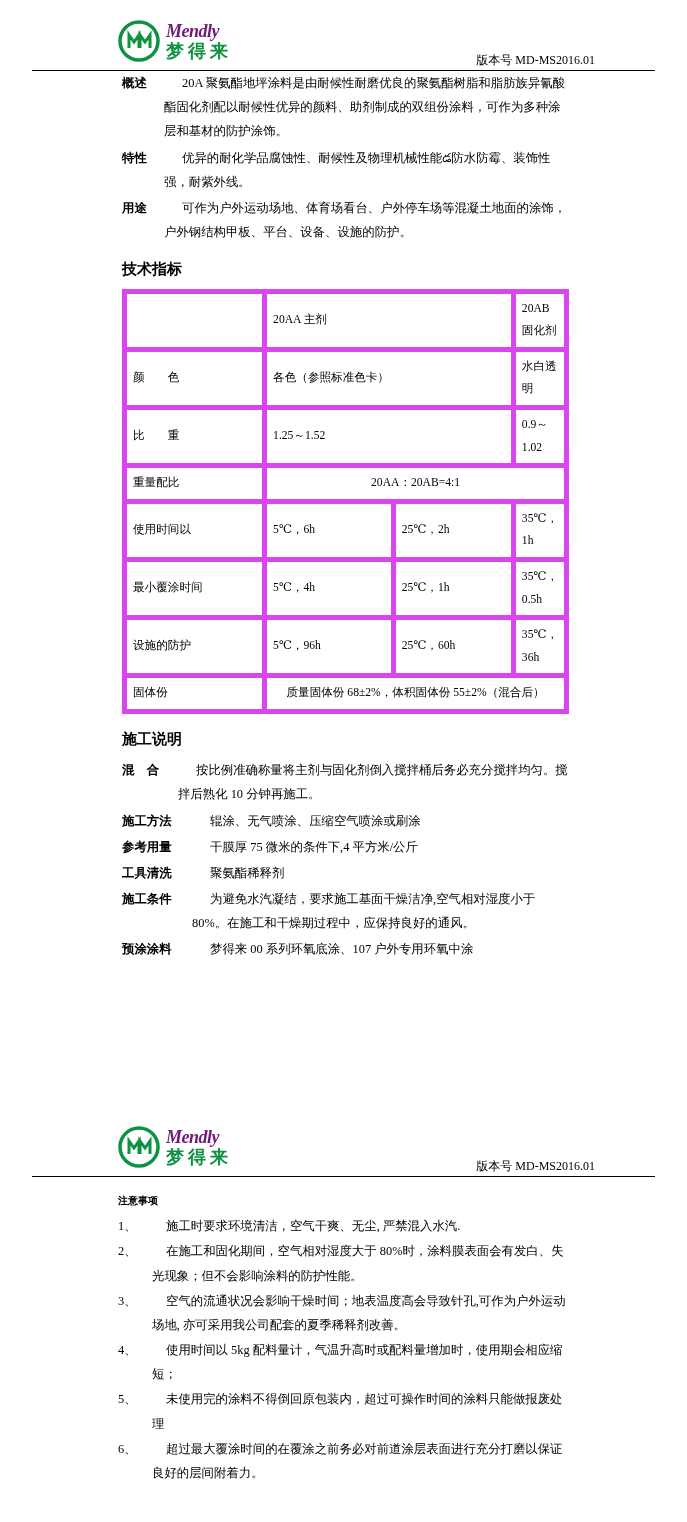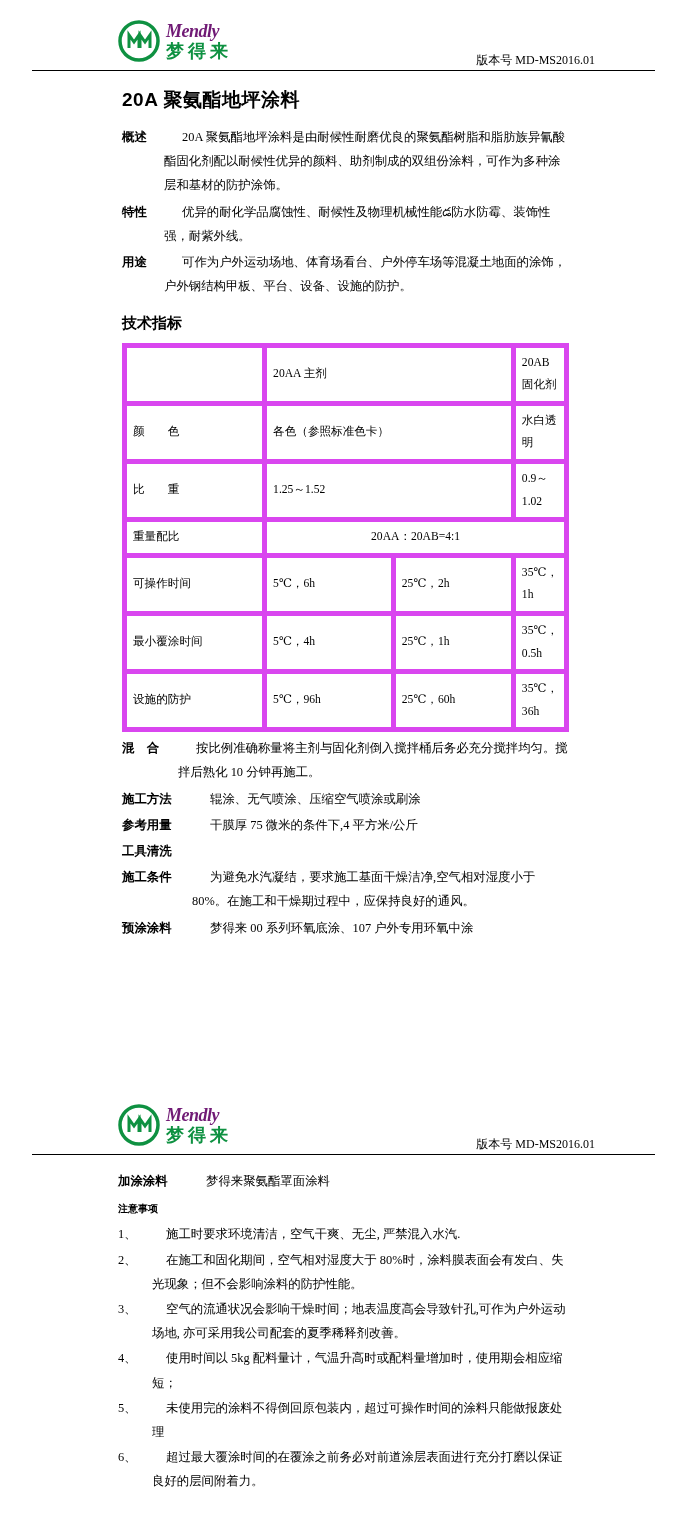--- a/index.html
+++ b/index.html
@@ -179,21 +179,20 @@
       </div>
       <div class="logo-text">
         <div class="logo-en">Mendly</div>
         <div class="logo-cn">梦得来</div>
       </div>
     </div>
     <div class="version-no">版本号 MD-MS2016.01</div>
   </div>
   <div class="header-rule"></div>
 
-  <div class="doc-title">20A 聚氨酯地坪涂料</div>
 
   <div class="content">
 
     <div class="block">
       <div class="blabel w3">概述</div>
       <div class="btext">20A 聚氨酯地坪涂料是由耐候性耐磨优良的聚氨酯树脂和脂肪族异氰酸酯固化剂配以耐候性优异的颜料、助剂制成的双组份涂料，可作为多种涂层和基材的防护涂饰。</div>
     </div>
 
     <div class="block">
       <div class="blabel w3">特性</div>
@@ -226,61 +225,67 @@
         <td colspan="2" class="num">1.25～1.52</td>
         <td class="num">0.9～1.02</td>
       </tr>
 
       <tr>
         <td class="c-first">重量配比</td>
         <td colspan="3" style="text-align:center">20AA：20AB=4:1</td>
       </tr>
 
       <tr>
-        <td class="c-first">可操作时间</td>
+        <td class="c-first">使用时间以</td>
         <td class="c-2">5℃，6h</td>
         <td class="c-3">25℃，2h</td>
         <td>35℃，1h</td>
       </tr>
 
       <tr>
         <td class="c-first">最小覆涂时间</td>
         <td>5℃，4h</td>
         <td>25℃，1h</td>
         <td>35℃，0.5h</td>
       </tr>
 
       <tr>
         <td class="c-first">设施的防护</td>
         <td>5℃，96h</td>
         <td>25℃，60h</td>
         <td>35℃，36h</td>
       </tr>
 
+      <tr>
+        <td class="c-first">固体份</td>
+        <td colspan="3" style="text-align:center">质量固体份 68±2%，体积固体份 55±2%（混合后）</td>
+      </tr>
     </tbody>
       </table>
 
+    <div class="section-head">施工说明</div>
 
     <div class="block">
       <div class="blabel w4">混　合</div>
       <div class="btext">按比例准确称量将主剂与固化剂倒入搅拌桶后务必充分搅拌均匀。搅拌后熟化 10 分钟再施工。</div>
     </div>
 
     <div class="block">
       <div class="blabel w5">施工方法</div>
       <div class="btext">辊涂、无气喷涂、压缩空气喷涂或刷涂</div>
     </div>
 
     <div class="block">
       <div class="blabel w5">参考用量</div>
       <div class="btext">干膜厚 75 微米的条件下,4 平方米/公斤</div>
     </div>
 
     <div class="block">
       <div class="blabel w5">工具清洗</div>
+      <div class="btext">聚氨酯稀释剂</div>
     </div>
 
     <div class="block">
       <div class="blabel w5">施工条件</div>
       <div class="btext">为避免水汽凝结，要求施工基面干燥洁净,空气相对湿度小于 80%。在施工和干燥期过程中，应保持良好的通风。</div>
     </div>
 
     <div class="block">
       <div class="blabel w5">预涂涂料</div>
       <div class="btext">梦得来 00 系列环氧底涂、107 户外专用环氧中涂</div>
@@ -306,24 +311,20 @@
         <div class="logo-en">Mendly</div>
         <div class="logo-cn">梦得来</div>
       </div>
     </div>
     <div class="version-no">版本号 MD-MS2016.01</div>
   </div>
   <div class="header-rule"></div>
 
   <div class="content" style="margin-top:14px">
 
-    <div class="block">
-      <div class="blabel w5">加涂涂料</div>
-      <div class="btext">梦得来聚氨酯罩面涂料</div>
-    </div>
 
     <div class="note-head">注意事项</div>
 
     <div class="list-row">
       <div class="list-num">1、</div>
       <div class="list-body">施工时要求环境清洁，空气干爽、无尘, 严禁混入水汽.</div>
     </div>
     <div class="list-row">
       <div class="list-num">2、</div>
       <div class="list-body">在施工和固化期间，空气相对湿度大于 80%时，涂料膜表面会有发白、失光现象；但不会影响涂料的防护性能。</div>

